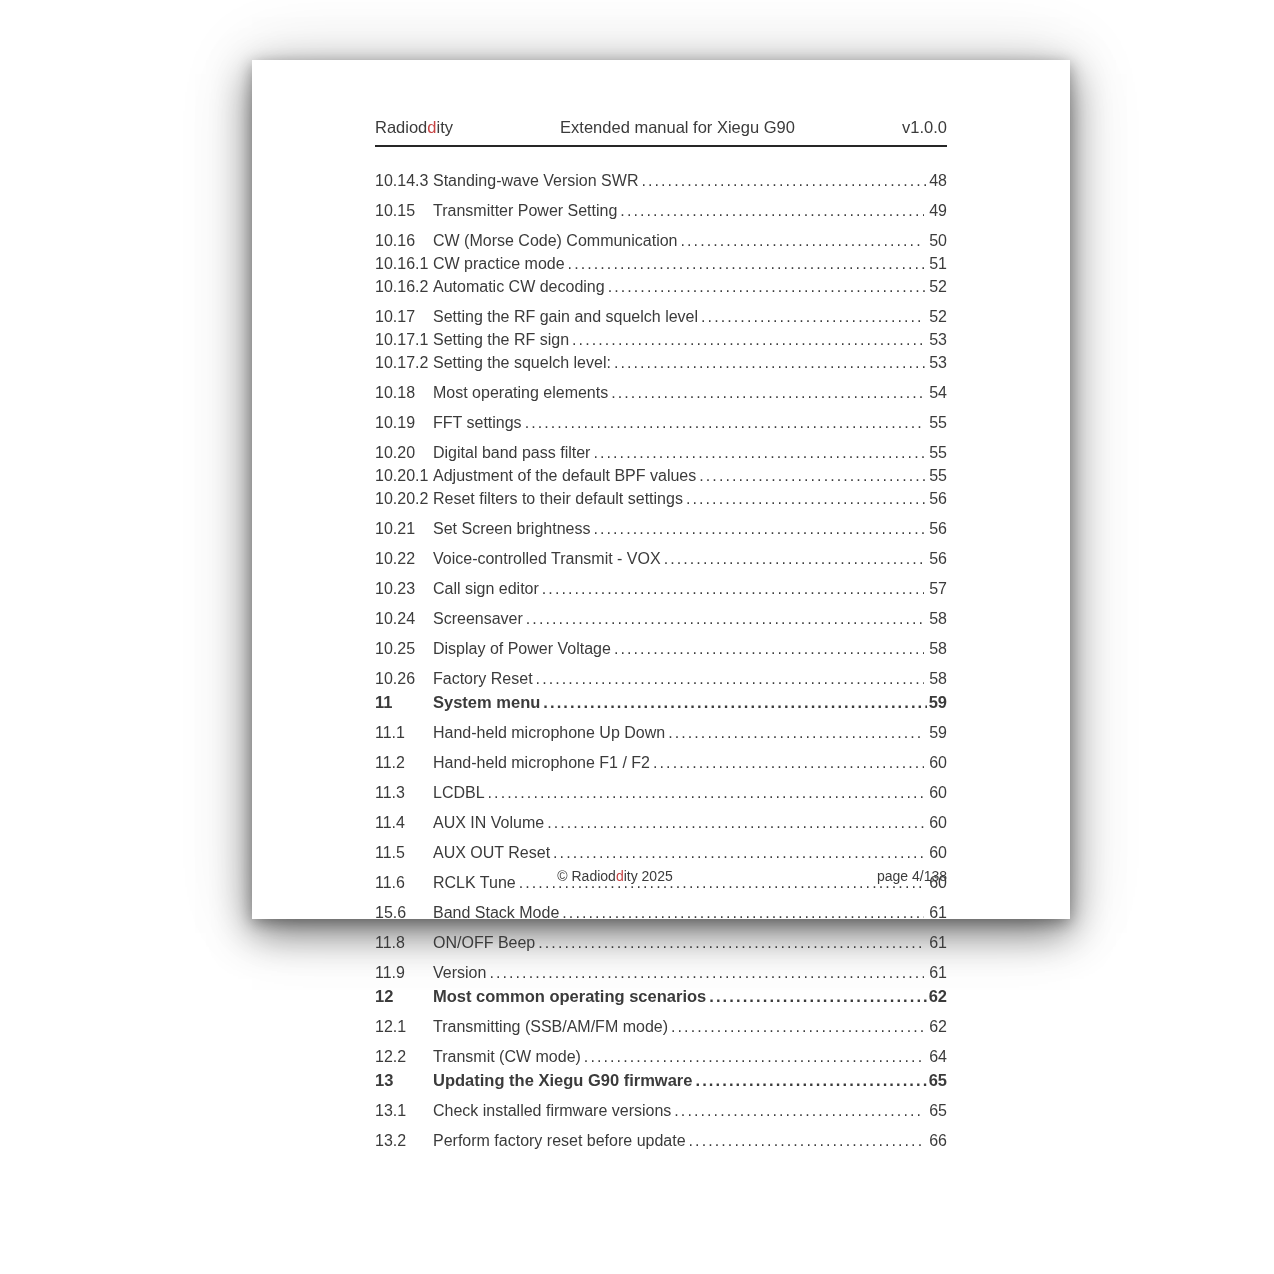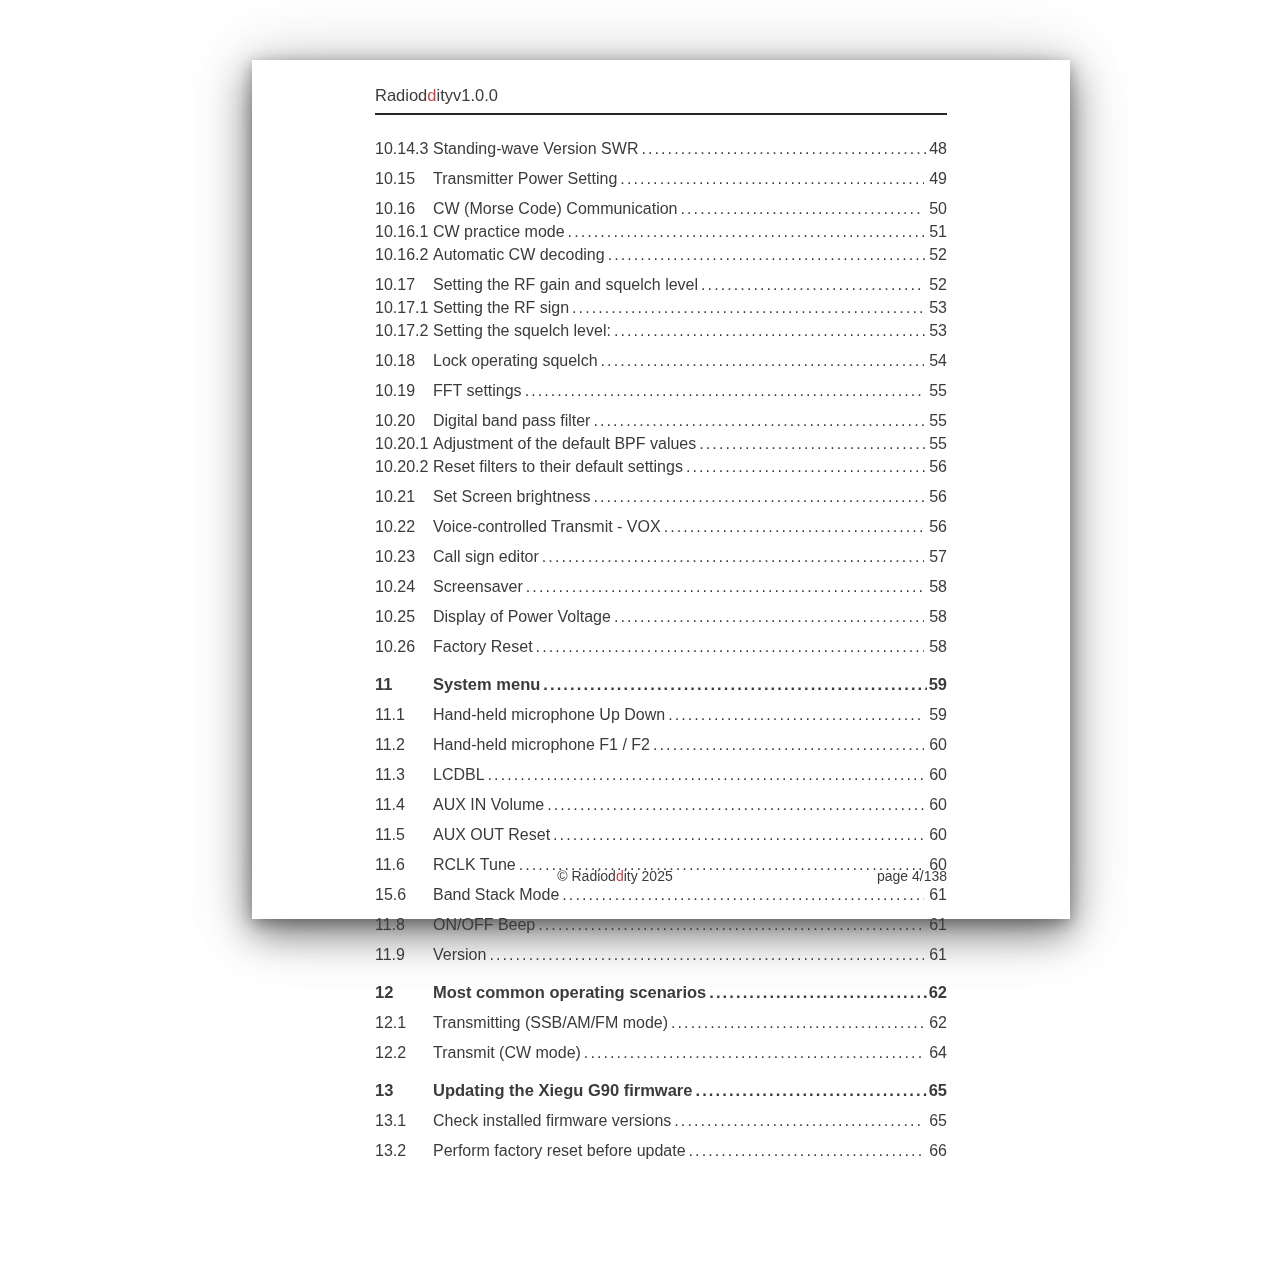--- a/index.html
+++ b/index.html
@@ -25,59 +25,60 @@
   }
   
   .hdr {
     display:flex; align-items:baseline;
     padding-top:24px; padding-bottom:7px;
     border-bottom:2px solid #262626;
     font-size:16.5px; line-height:22px;
   }
   .brand { flex:0 0 auto; }
   .hdr-title { flex:1 1 auto; text-align:center; }
-  .hdr-version { flex:0 0 auto; }
+  .hdr-version { flex:0 0 auto;margin-top:32px; }
   .red { color:var(--accent); }
   
   .toc { margin-top:22px; }
   .row {
     display:flex; align-items:baseline;
     font-size:16px; line-height:23px;
     cursor:pointer;
   }
   .row .num { flex:0 0 58px; white-space:nowrap; }
   .row .title { flex:0 0 auto; white-space:nowrap; }
   .row .dots {
     flex:1 1 auto; min-width:0;
     overflow:hidden; white-space:nowrap;
     letter-spacing:2.1px;
     padding-left:3px;
   }
   .row .pg { flex:0 0 auto; padding-left:2px; }
   .level-2 { margin-top:7px; }
   .level-2 .pg { padding-left:5px; }
-  .level-1 { font-weight:700; font-size:16.5px; margin-top:15px; }
+  .level-1 { font-weight:700; font-size:16.5px; margin-top:1px; }
   .toc .row:first-child { margin-top:0; }
   
   .ftr {
     position:absolute; left:123px; right:123px; bottom:31px;
     display:flex; align-items:flex-end;
     font-size:14px; line-height:23px;
   }
   .ftr .spacer { flex:1 1 0; }
   .copyright { flex:0 0 auto; transform:translateX(-46px); }
   .pagenum { flex:1 1 0; text-align:right; }
 </style>
 </head>
 <body>
 
 <div class="page">
 
   <header class="hdr">
     <div class="brand"><span>Radiod</span><span class="red">d</span><span>ity</span></div>
+    <div class="hdr-title">Extended manual for Xiegu G90</div>
     <div class="hdr-version">v1.0.0</div>
   </header>
 
   <main class="toc" id="toc">
       <div class="row level-3">
         <span class="num">10.14.3</span>
         <span class="title">Standing-wave Version SWR</span>
         <span class="dots">............................................................................................................................................................................................................................</span>
         <span class="pg">48</span>
       </div>
@@ -118,21 +119,21 @@
         <span class="pg">53</span>
       </div>
       <div class="row level-3">
         <span class="num">10.17.2</span>
         <span class="title">Setting the squelch level:</span>
         <span class="dots">............................................................................................................................................................................................................................</span>
         <span class="pg">53</span>
       </div>
       <div class="row level-2">
         <span class="num">10.18</span>
-        <span class="title">Lock operating squelch</span>
+        <span class="title">Most operating elements</span>
         <span class="dots">............................................................................................................................................................................................................................</span>
         <span class="pg">54</span>
       </div>
       <div class="row level-2">
         <span class="num">10.19</span>
         <span class="title">FFT settings</span>
         <span class="dots">............................................................................................................................................................................................................................</span>
         <span class="pg">55</span>
       </div>
       <div class="row level-2">

